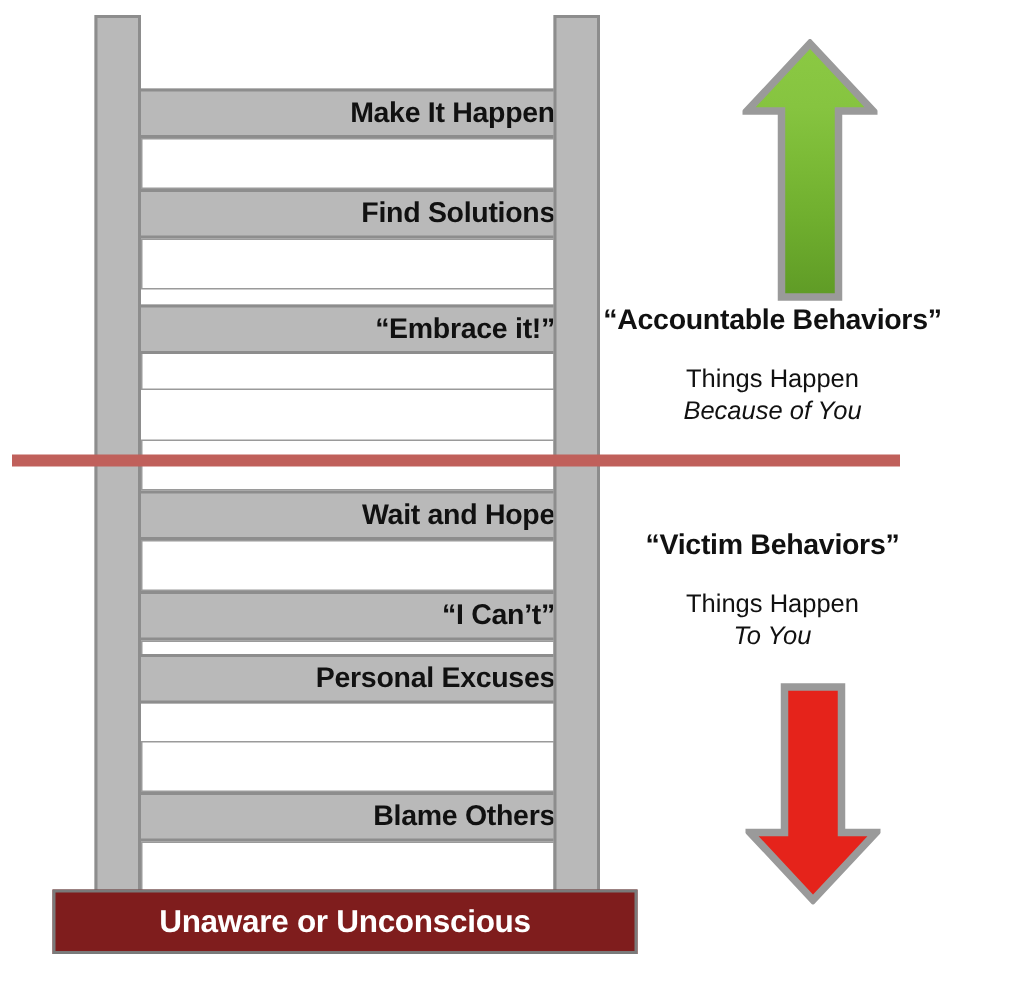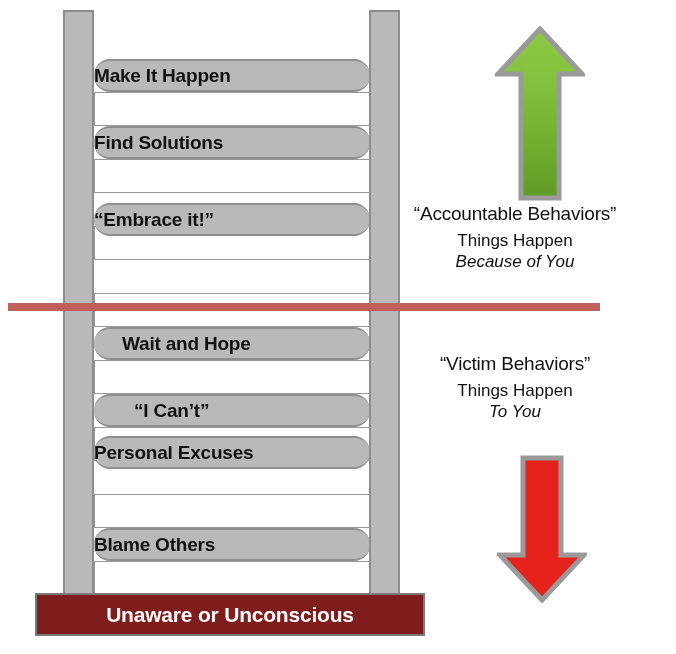--- a/index.html
+++ b/index.html
@@ -34,22 +34,21 @@
     left: 94px;
     width: 276px;
     height: 33px;
     background: #b9b9b9;
     border-top: 2px solid #8d8d8d;
     border-bottom: 2px solid #8d8d8d;
     box-sizing: border-box;
     z-index: 1;
     display: flex;
     align-items: center;
-    justify-content: flex-start;
-    border-radius: 16px;
+    justify-content: flex-end;
   }
   .rung-label {
     font-size: 19px;
     font-weight: bold;
     color: #111111;
     letter-spacing: -0.2px;
     white-space: nowrap;
     line-height: 1;
   }
 
@@ -108,29 +107,29 @@
     text-align: center;
     z-index: 3;
     color: #111111;
     line-height: 1.18;
   }
   #accountable-block { left: 395px; top: 203px; width: 240px; }
   #victim-block      { left: 395px; top: 353px; width: 240px; }
 
   .side-title {
     font-size: 19px;
-    font-weight: normal;
+    font-weight: bold;
     letter-spacing: -0.2px;
     display: block;
   }
   .side-line {
     font-size: 17px;
     font-weight: normal;
     display: block;
-    margin-top: 6px;
+    margin-top: 18px;
   }
   .side-emph {
     font-size: 17px;
     font-style: italic;
     display: block;
     margin-top: 1px;
   }
 </style>
 </head>
 <body>

